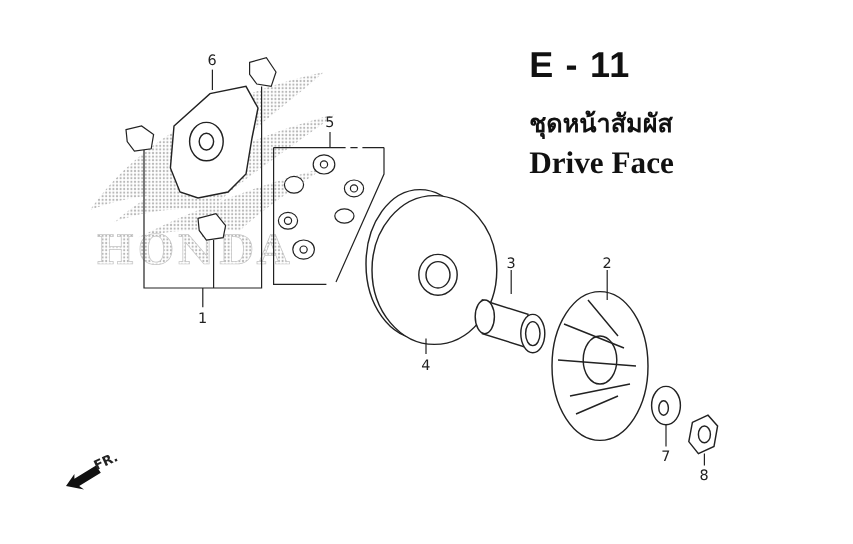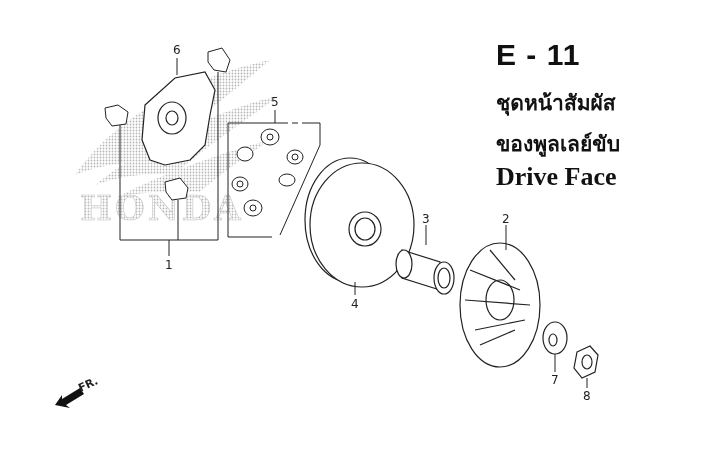--- a/index.html
+++ b/index.html
@@ -1,17 +1,17 @@
 <!DOCTYPE html>
 <html><head>
 <meta charset="utf-8">
 <style>
   html, body { margin:0; padding:0; background:#ffffff; }
   body { width:711px; height:453px; position:relative; overflow:hidden; font-family:"Liberation Sans", sans-serif; }
-  .title-block { position:absolute; left:496px; top:38px; color:#111; }
+  .title-block { position:absolute; left:441px; top:38px; color:#111; }
   .code { font-size:30px; font-weight:bold; line-height:34px; letter-spacing:1px; }
   .thai1 { font-size:21px; font-weight:bold; margin-top:14px; font-family:Liberation Mono, monospace; }
   .thai2 { font-size:21px; font-weight:bold; margin-top:8px; font-family:"DejaVu Sans", sans-serif; }
   .en { font-size:26px; font-weight:bold; margin-top:2px;font-family:Liberation Serif, serif; }
   .callout { position:absolute; font-size:12px; color:#222; font-family:"DejaVu Sans", sans-serif; }
   svg { position:absolute; left:0; top:0; }
 </style>
 </head>
 <body>
 
@@ -105,21 +105,20 @@
   <line x1="587" y1="378" x2="587" y2="388" stroke="#222" stroke-width="1"></line>
 
   <g>
     <path d="M55,405 L62,395 L62,399 L80,388 L84,394 L66,405 L70,408 Z" fill="#111"></path>
   </g>
 </svg>
 
 <div class="title-block">
   <div class="code">E - 11</div>
   <div class="thai1">ชุดหน้าสัมผัส</div>
-  <div class="thai2">ของพูลเลย์ขับ</div>
   <div class="en">Drive Face</div>
 </div>
 
 <div class="callout" style="left:165px;top:258px">1</div>
 <div class="callout" style="left:502px;top:212px">2</div>
 <div class="callout" style="left:422px;top:212px">3</div>
 <div class="callout" style="left:351px;top:297px">4</div>
 <div class="callout" style="left:271px;top:95px">5</div>
 <div class="callout" style="left:173px;top:43px">6</div>
 <div class="callout" style="left:551px;top:373px">7</div>

